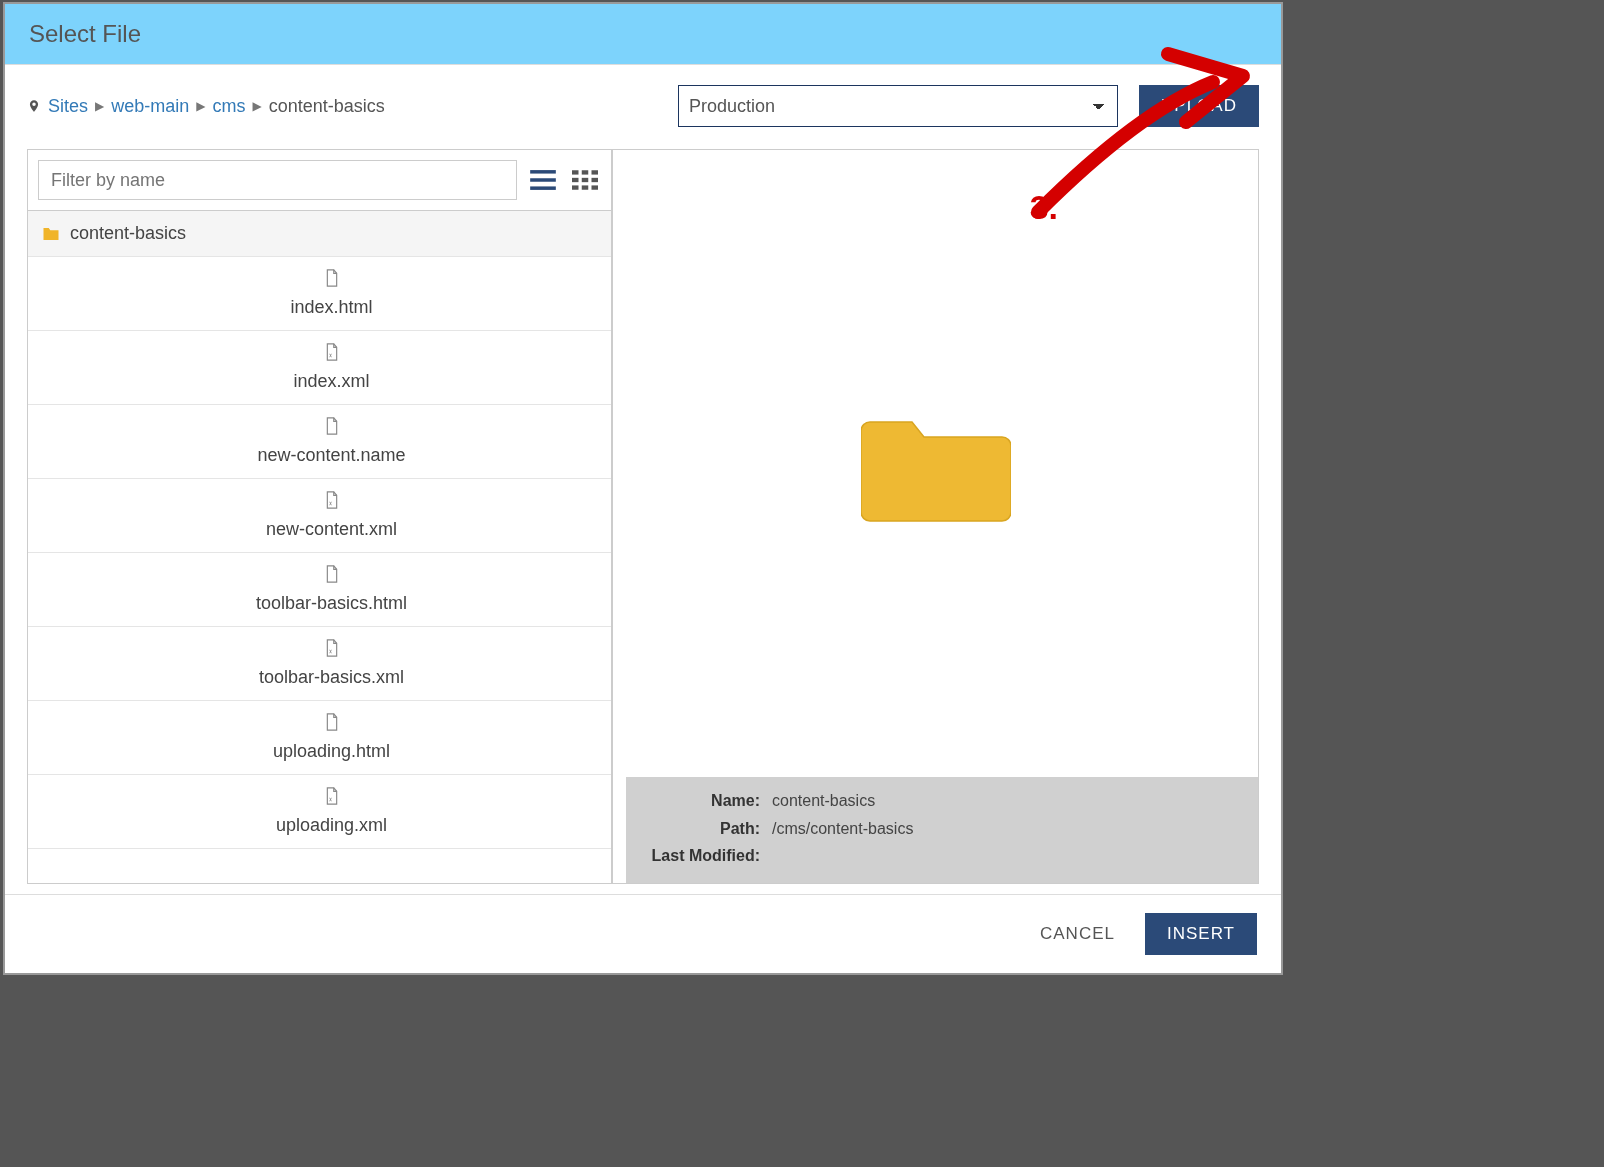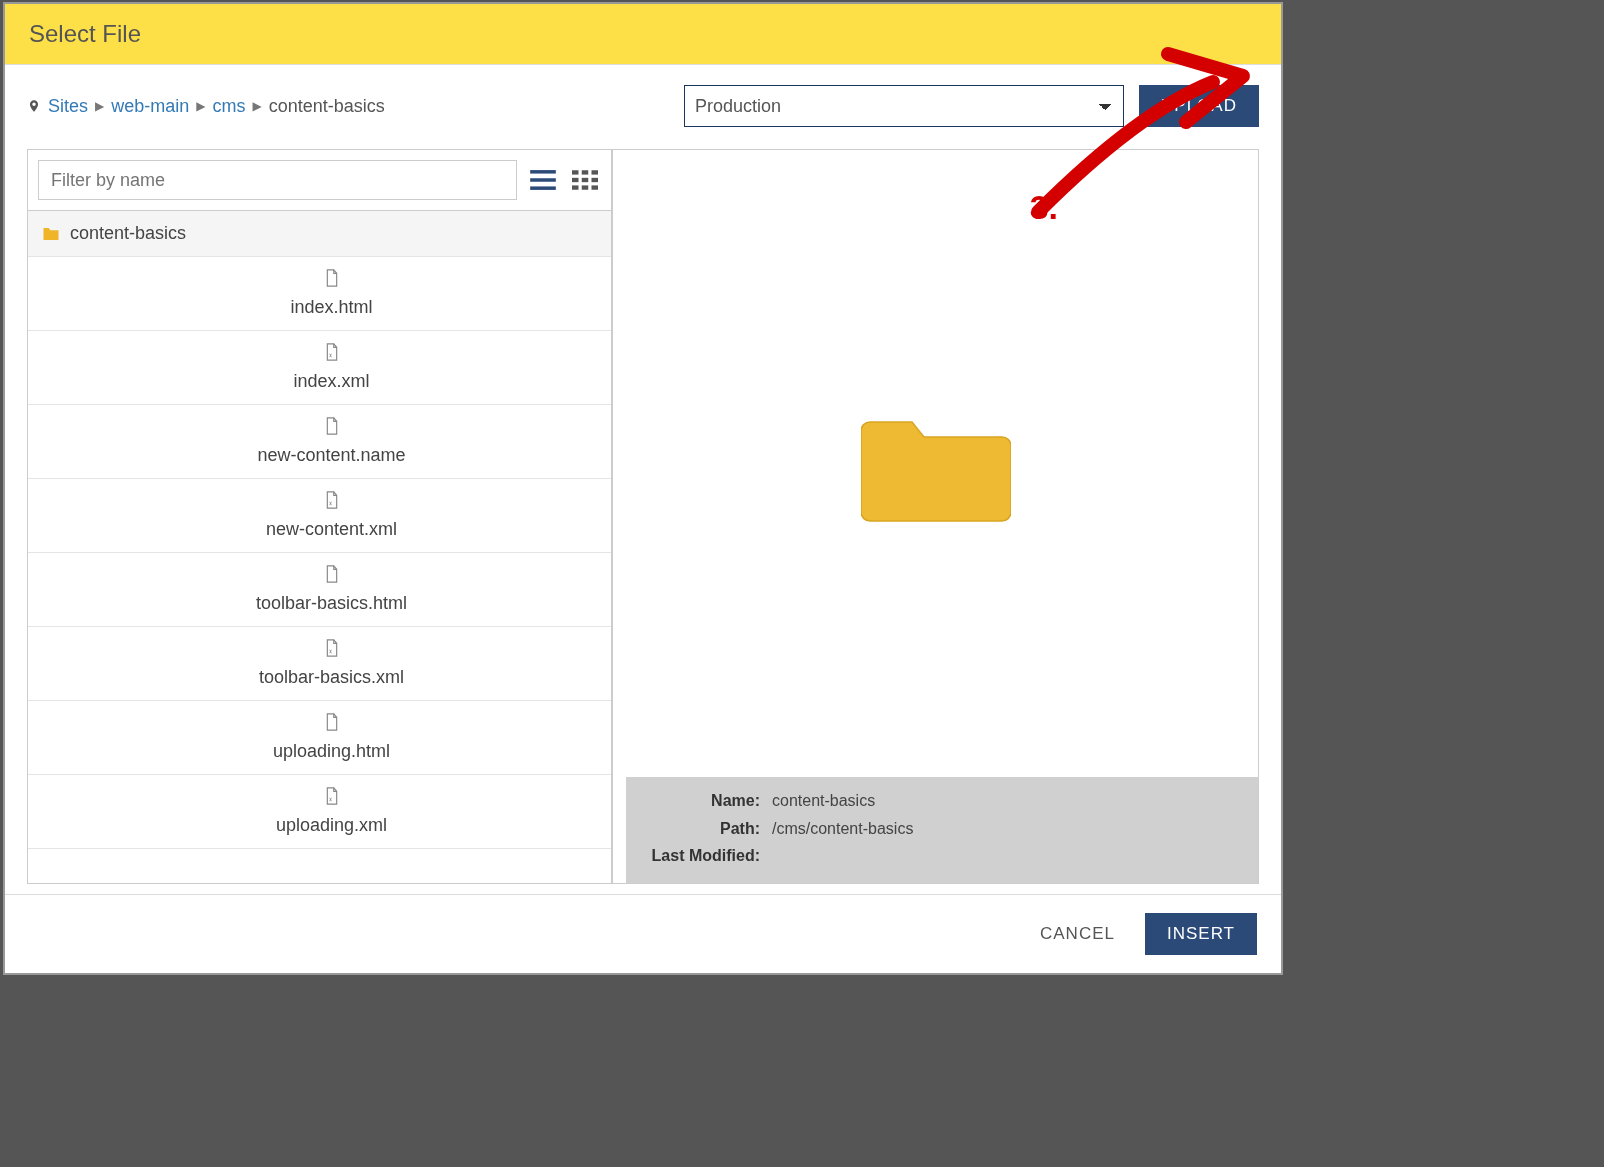--- a/index.html
+++ b/index.html
@@ -10,34 +10,34 @@
     color: #333;
   }
   .dialog {
     width: 1280px;
     margin: 2px 3px;
     background: #fff;
     border: 2px solid #999;
     position: relative;
   }
   .dialog-header {
-    background: #fde047;
+    background: #7dd3fc;
     border-bottom: 1px solid #ddd;
     padding: 16px 24px;
     font-size: 24px;
     color: #555;
   }
   .dialog-body {
     padding: 20px 22px 10px 22px;
     background: #fff;
   }
   .top-row {
     display: flex;
     align-items: center;
-    gap: 15px;
+    gap: 21px;
     margin-bottom: 22px;
   }
   .breadcrumb {
     flex: 1;
     display: flex;
     align-items: center;
     gap: 7px;
     font-size: 18px;
     color: #555;
   }

